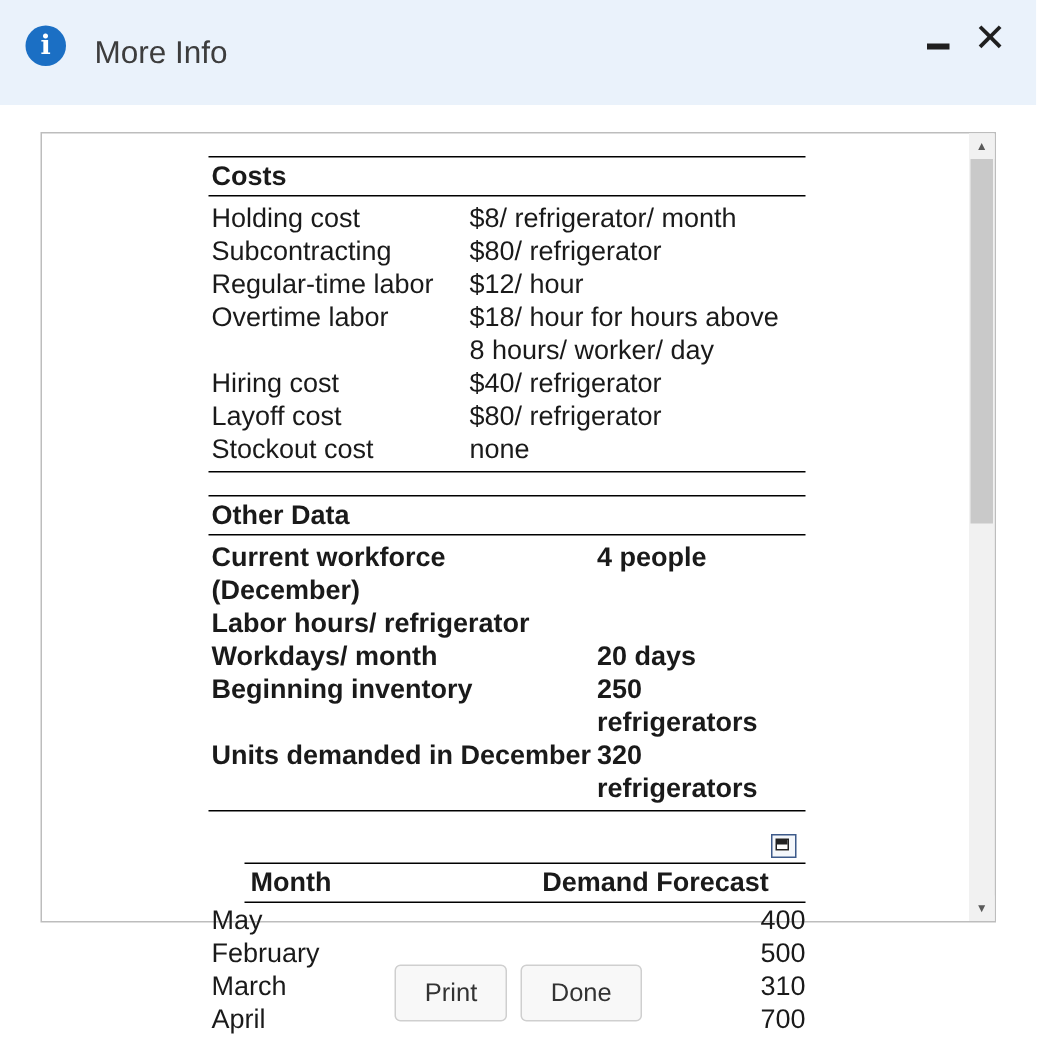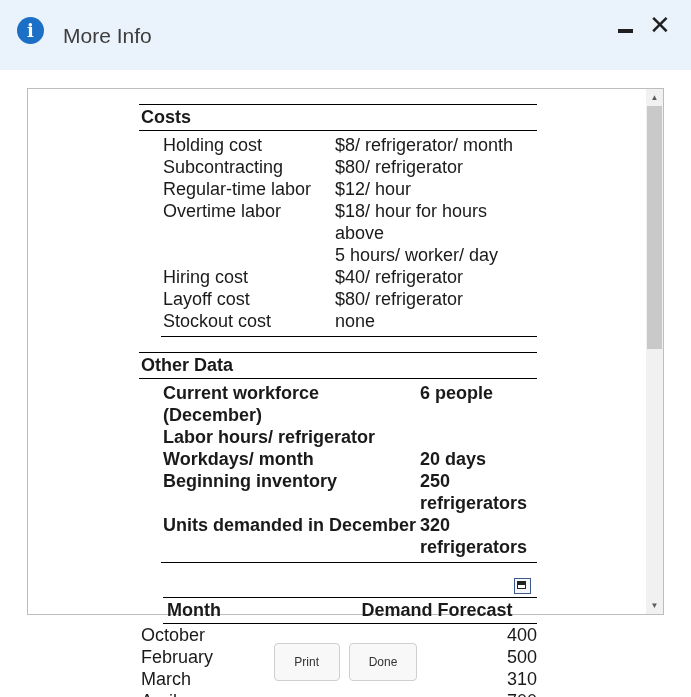--- a/index.html
+++ b/index.html
@@ -80,21 +80,21 @@
 
   
   .tbl { width:100%; margin-bottom:15px; }
   .t-head {
     border-top:1.5px solid #000;
     border-bottom:1.5px solid #000;
     font-weight:bold;
     padding:2px 0 3px 2px;
     line-height:20px;
   }
-  .t-body { border-bottom:1.5px solid #000; padding:3px 0 4px 0;margin-left:22px; }
+  .t-body { border-bottom:1.5px solid #000; padding:3px 0 4px 0; }
   .trow { display:grid; line-height:22px; }
   .costs .trow { grid-template-columns:172px 1fr; }
   .other .trow { grid-template-columns:257px 1fr;font-weight:bold; }
   .forecast .trow { grid-template-columns:170px 1fr; }
   .forecast .trow .value { text-align:right; }
   .forecast .t-head { display:grid; grid-template-columns:170px 1fr;margin-left:24px; }
   .forecast .t-head .value { text-align:center; }
   .cell { padding-left:2px; }
 
   .object-icon-row {
@@ -120,21 +120,21 @@
     position:absolute; left:0; top:643px; width:691px;
     display:flex; justify-content:center; gap:9px;
   }
   .btn {
     min-width:66px; height:38px;
     padding:0 19px;
     background:#f8f8f8;
     border:1px solid #cfcfcf;
     border-radius:4px;
     font-family:"Liberation Sans","DejaVu Sans",sans-serif;
-    font-size:12px; color:#333333;
+    font-size:17px; color:#333333;
     display:flex; align-items:center; justify-content:center;
     cursor:default;
   }
 </style>
 </head>
 <body>
 
 <div class="app">
 
   <div class="titlebar">
@@ -168,21 +168,21 @@
           <div class="trow">
             <span class="cell">Regular-time labor</span>
             <span class="cell">$12/ hour</span>
           </div>
           <div class="trow">
             <span class="cell">Overtime labor</span>
             <span class="cell">$18/ hour for hours above</span>
           </div>
           <div class="trow">
             <span class="cell"></span>
-            <span class="cell">5 hours/ worker/ day</span>
+            <span class="cell">8 hours/ worker/ day</span>
           </div>
           <div class="trow">
             <span class="cell">Hiring cost</span>
             <span class="cell">$40/ refrigerator</span>
           </div>
           <div class="trow">
             <span class="cell">Layoff cost</span>
             <span class="cell">$80/ refrigerator</span>
           </div>
           <div class="trow">
@@ -190,21 +190,21 @@
             <span class="cell">none</span>
           </div>
         </div>
       </div>
 
       <div class="tbl other">
         <div class="t-head">Other Data</div>
         <div class="t-body">
           <div class="trow">
             <span class="cell">Current workforce (December)</span>
-            <span class="cell">6 people</span>
+            <span class="cell">4 people</span>
           </div>
           <div class="trow">
             <span class="cell">Labor hours/ refrigerator</span>
           </div>
           <div class="trow">
             <span class="cell">Workdays/ month</span>
             <span class="cell">20 days</span>
           </div>
           <div class="trow">
             <span class="cell">Beginning inventory</span>
@@ -225,21 +225,21 @@
         </div>
       </div>
 
       <div class="tbl forecast">
         <div class="t-head">
           <span class="cell">Month</span>
           <span class="cell value">Demand Forecast</span>
         </div>
         <div>
           <div class="trow">
-            <span class="cell">October</span>
+            <span class="cell">May</span>
             <span class="cell value">400</span>
           </div>
           <div class="trow">
             <span class="cell">February</span>
             <span class="cell value">500</span>
           </div>
           <div class="trow">
             <span class="cell">March</span>
             <span class="cell value">310</span>
           </div>

